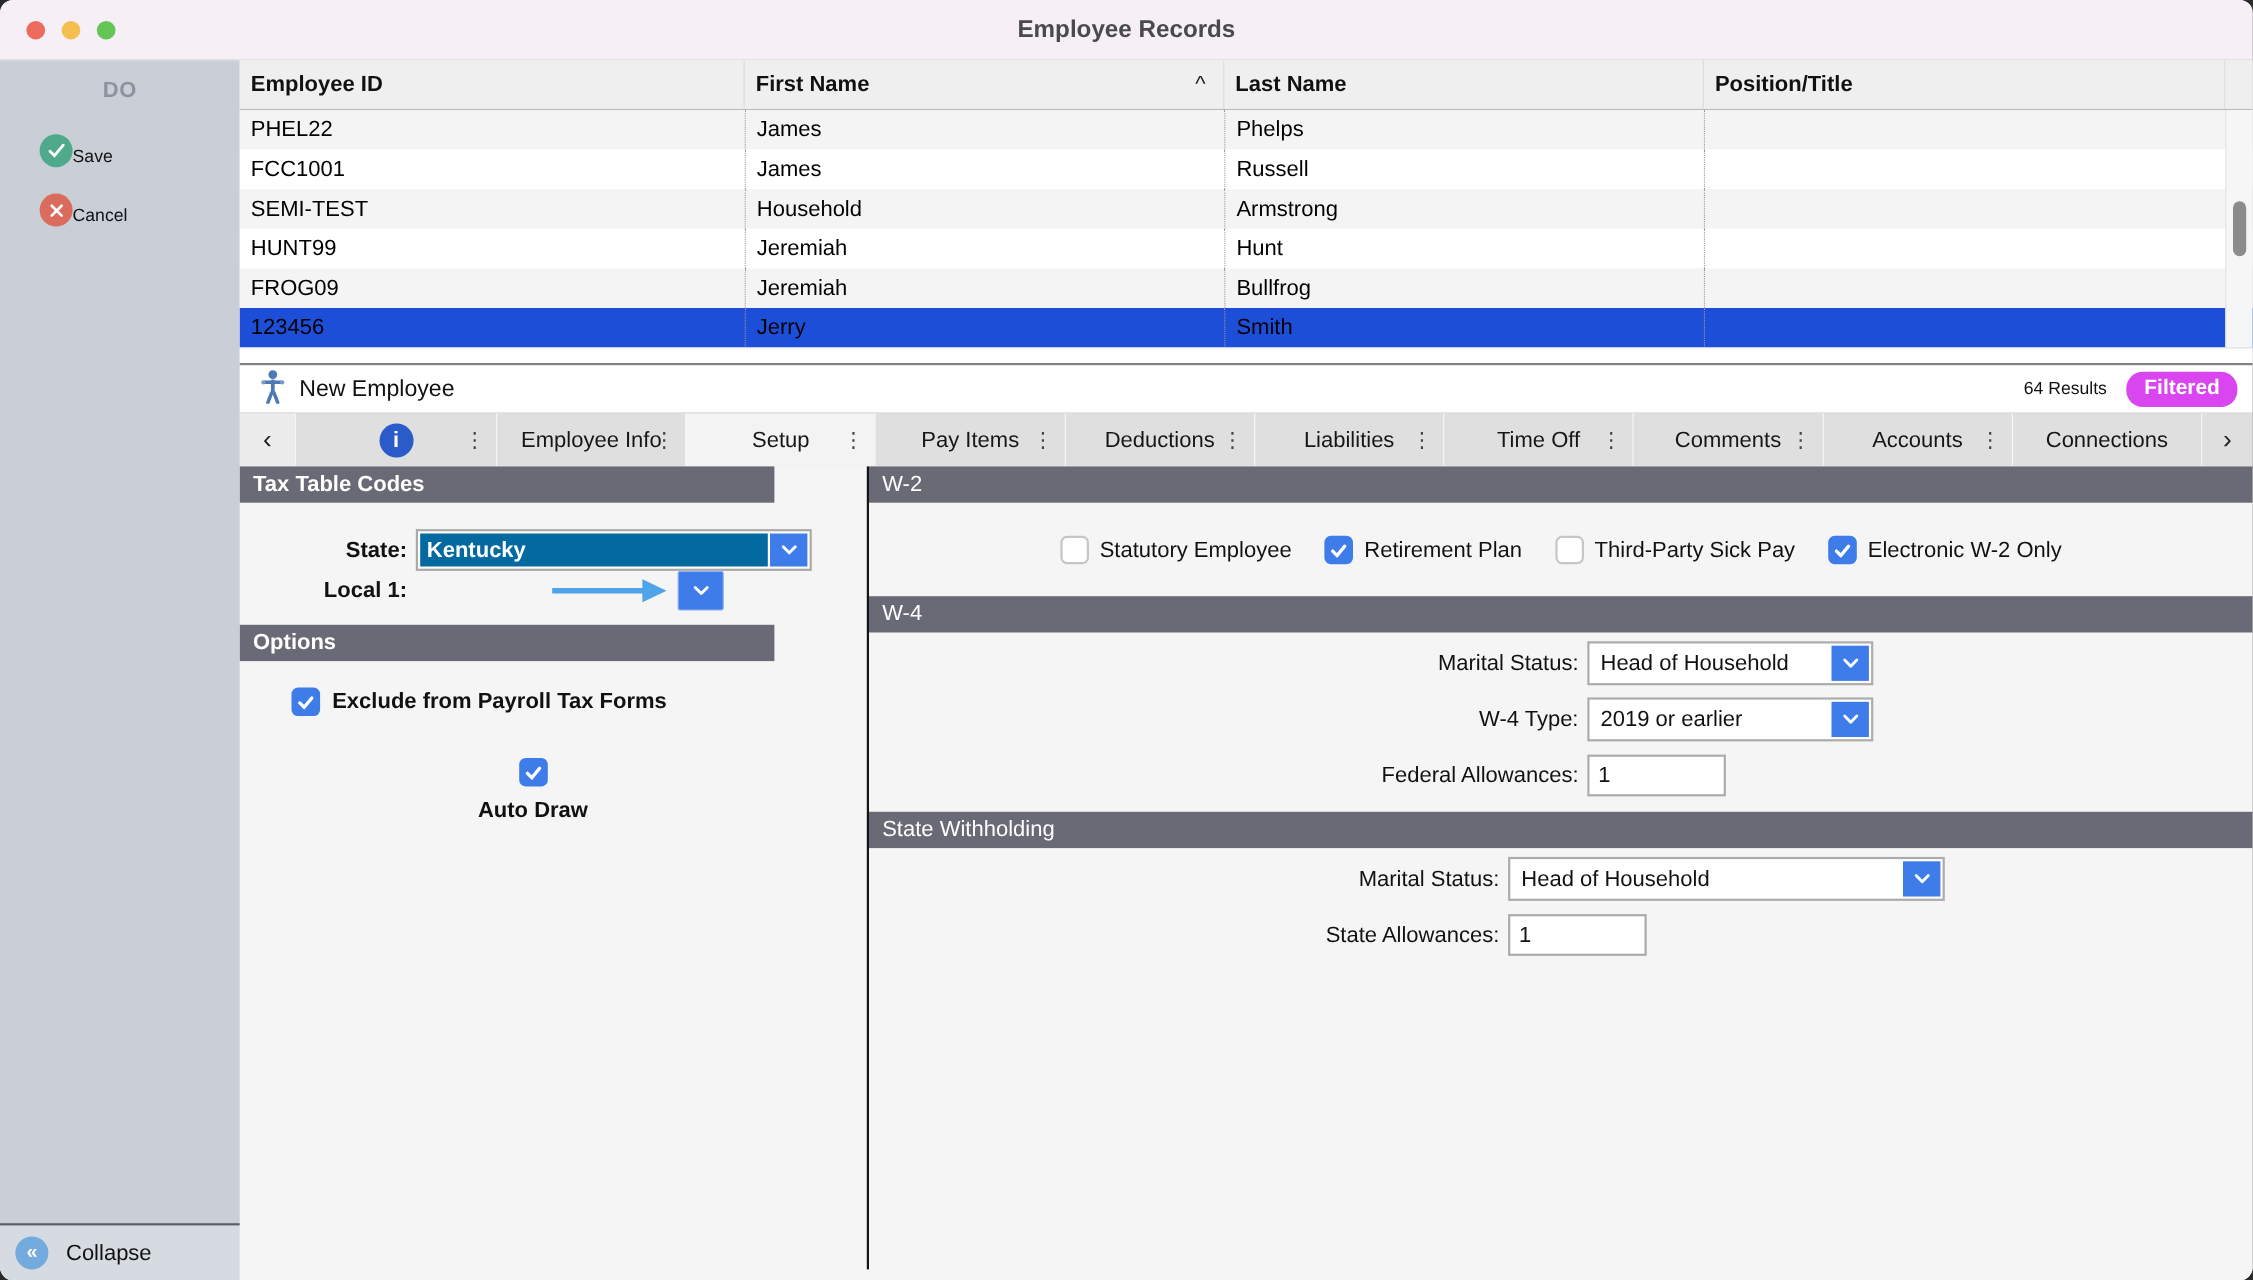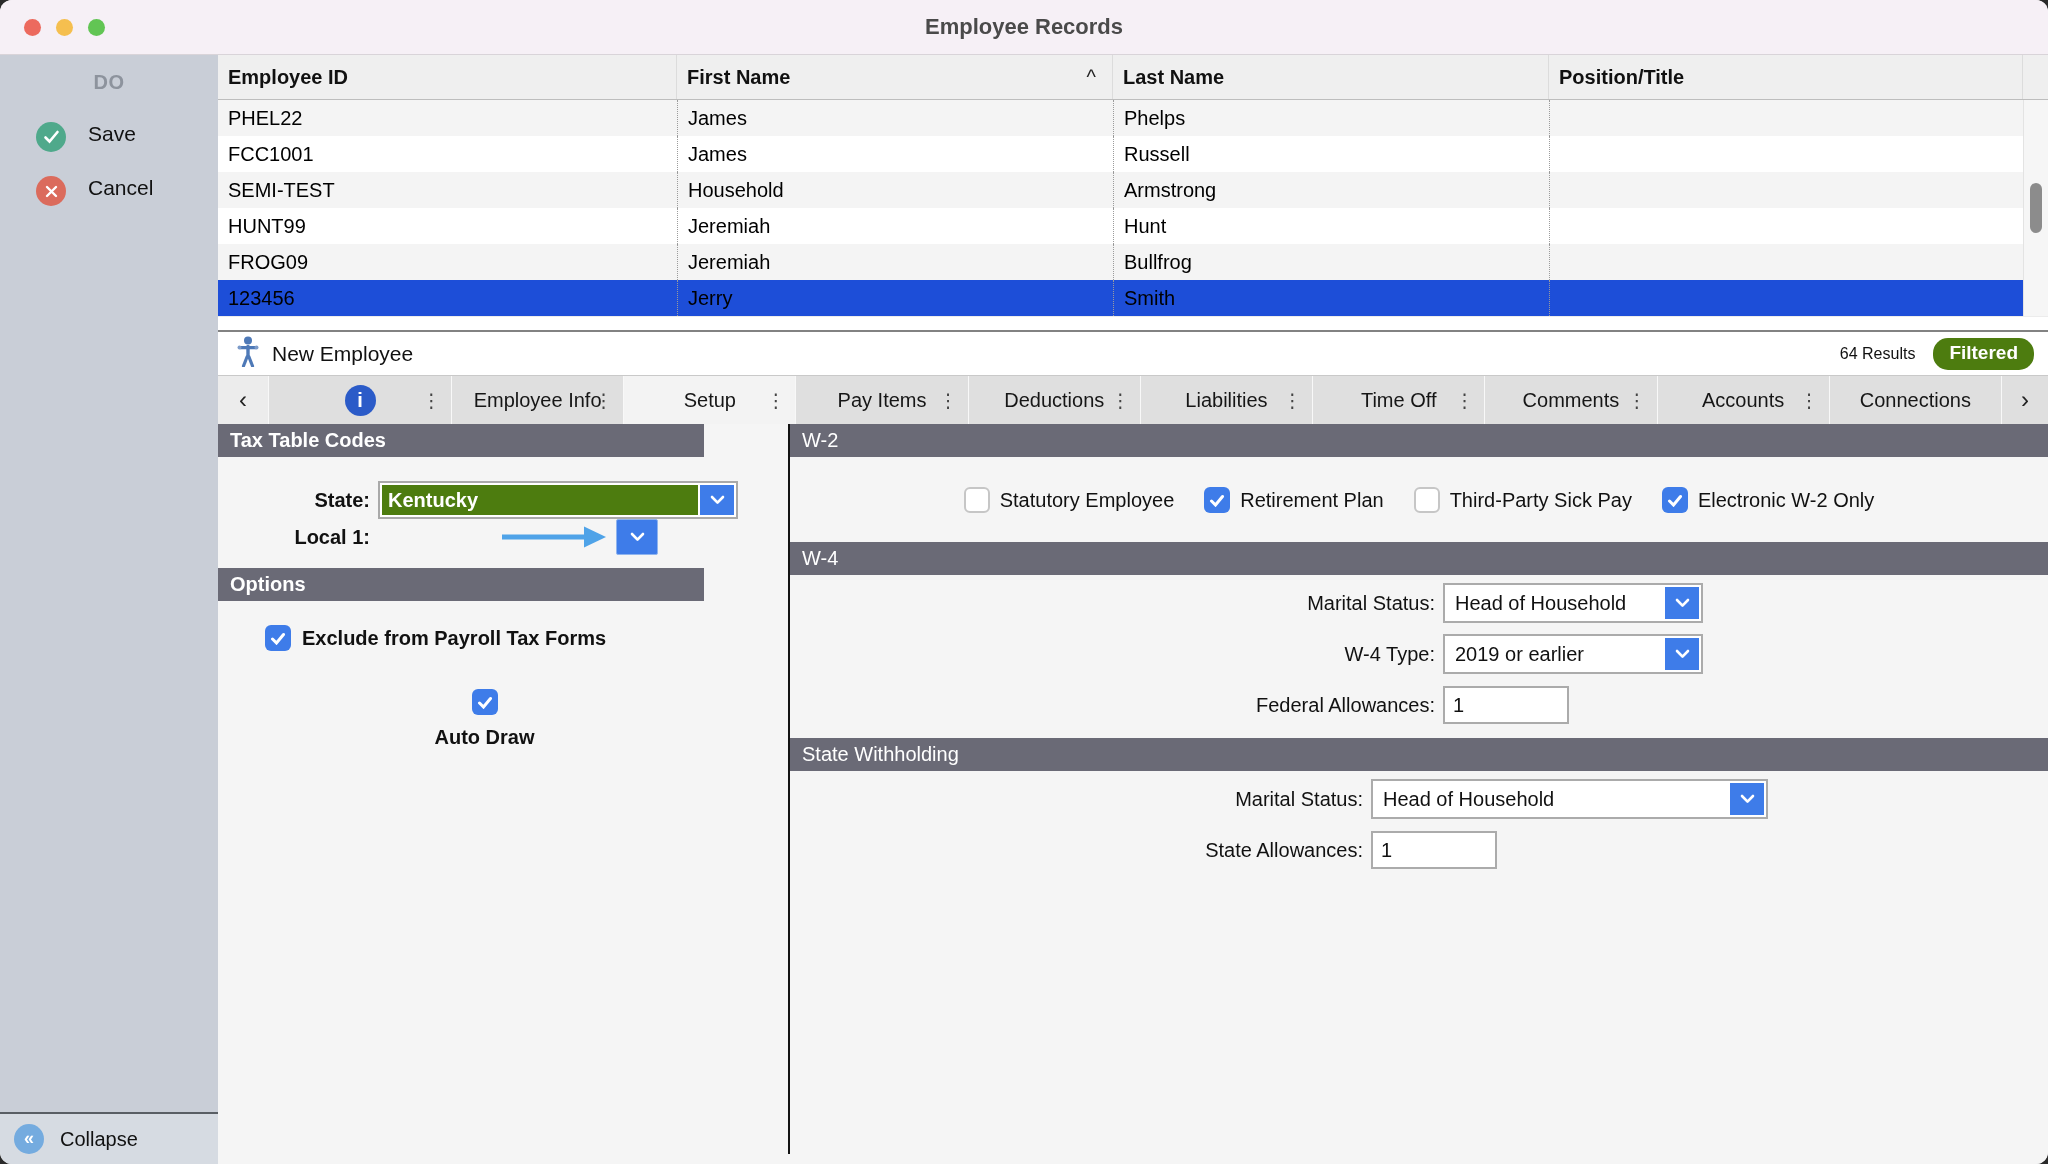--- a/index.html
+++ b/index.html
@@ -13,21 +13,21 @@
   .titlebar { position:absolute; top:0; left:0; right:0; height:55px; background:#F6F0F6; border-bottom:1px solid #D9D4D9; }
   .traffic-lights { position:absolute; left:24px; top:19px; display:flex; gap:15px; }
   .tl { width:17px; height:17px; border-radius:50%; }
   .tl-red   { background:#EC6A5E; }
   .tl-yellow{ background:#F5BF4F; }
   .tl-green { background:#62C554; }
   .window-title { position:absolute; left:0; right:0; top:14px; text-align:center; font-size:22px; font-weight:bold; color:#4A4A4A; }
   
   .sidebar { position:absolute; left:0; top:55px; width:218px; bottom:52px; background:#C9CED7; }
   .sidebar-group-label { text-align:center; padding-top:16px; font-size:20px; font-weight:bold; color:#8D939D; letter-spacing:.5px; }
-  .sidebar-action { display:flex; align-items:flex-start; gap:22px; margin:28px 0 0 36px; font-size:21px; cursor:default; }
+  .sidebar-action { display:flex; align-items:flex-end; margin:28px 0 0 36px; font-size:16px; cursor:default; }
   .sidebar-action + .sidebar-action { margin-top:24px; }
   .action-icon { width:30px; height:30px; border-radius:50%; display:flex; align-items:center; justify-content:center; flex:0 0 30px; }
   .icon-save   { background:#4FA98B; }
   .icon-cancel { background:#DB6B5C; }
   .collapse-bar { position:absolute; left:0; bottom:0; width:218px; height:52px; background:#D6DBE2; border-top:2px solid #595E64; display:flex; align-items:center; gap:16px; padding-left:14px; font-size:20px; }
   .collapse-icon { width:30px; height:30px; border-radius:50%; background:#74ABDF; color:#fff; display:flex; align-items:center; justify-content:center; font-size:18px; font-weight:bold; padding-bottom:2px; }
   
   .main { position:absolute; left:218px; top:55px; right:0; bottom:0; }
   
   .table-section { position:absolute; top:0; left:0; right:0; height:275px; background:#fff; }
@@ -67,21 +67,21 @@
   .left-panel  { position:absolute; left:0; top:0; width:486px; bottom:0;font-weight:bold; }
   .right-panel { position:absolute; left:572px; right:0; top:0; bottom:0; }
   .section-header { height:33px; background:#6A6A76; color:#fff; font-size:20px; display:flex; align-items:center; padding-left:12px; }
   
   .form-row-l { display:flex; align-items:center; height:38px; padding-right:46px; }
   .row-state  { margin-top:24px; }
   .row-local1 { height:36px; margin-top:0; }
   .row-local2 { height:36px; margin-top:10px; }
   .label-l { flex:0 0 152px; text-align:right; font-size:20px; margin-right:8px; }
   .dd-state { flex:0 0 360px; height:38px; border:2px solid #A9A9A9; background:#fff; display:flex; padding:2px; }
-  .dd-state-value { flex:1; background:#4d7c0f; color:#fff; font-size:20px; display:flex; align-items:center; padding-left:6px; }
+  .dd-state-value { flex:1; background:#0369a1; color:#fff; font-size:20px; display:flex; align-items:center; padding-left:6px; }
   .dd-btn { width:34px; background:#3E7CE9; display:flex; align-items:center; justify-content:center; margin-left:2px; align-self:stretch; }
   .local-btn { width:42px; height:36px; background:#3E7CE9; border:1px solid #8FB4EE; border-radius:2px; display:flex; align-items:center; justify-content:center; }
   .arrow-wrap { margin-left:auto; margin-right:8px; display:flex; align-items:center; }
   .opt-header { margin-top:13px; }
   .opt-row { display:flex; align-items:center; gap:11px; margin-left:47px; font-size:20px; height:30px; }
   .opt-row.first { margin-top:22px; }
   .opt-row + .opt-row { margin-top:36px;flex-direction:column; }
   
   .checkbox { width:26px; height:26px; border-radius:6px; flex:0 0 26px; display:flex; align-items:center; justify-content:center; }
   .checkbox.checked { background:#3E7CE9; }
@@ -218,21 +218,21 @@
           <rect x="2.5" y="10" width="19" height="3.2" rx="1.6" fill="#4E79B7"></rect>
           <circle cx="3.5" cy="11.6" r="2" fill="#7C9BC9"></circle>
             <circle cx="20.5" cy="11.6" r="2" fill="#7C9BC9"></circle>
           <path d="M11 21 L7.5 30" stroke="#4E79B7" stroke-width="3.2" stroke-linecap="round"></path>
           <path d="M13 21 L16.5 30" stroke="#4E79B7" stroke-width="3.2" stroke-linecap="round"></path>
         </svg>
       </span>
       <span class="record-title">New Employee</span>
       <span class="flex-spacer"></span>
       <span class="results-count">64 Results</span>
-      <span class="filter-badge" style="background:#4d7c0f">Filtered</span>
+      <span class="filter-badge" style="background:#d946ef">Filtered</span>
     </div>
 
     <div class="tabbar">
       <div class="tab-nav back">‹</div>
       <div class="tab info-tab">
         <span class="info-icon">i</span>
         <span class="tab-dots">⋮</span>
       </div>
       <div class="tab">
         <span>Employee Info</span>

